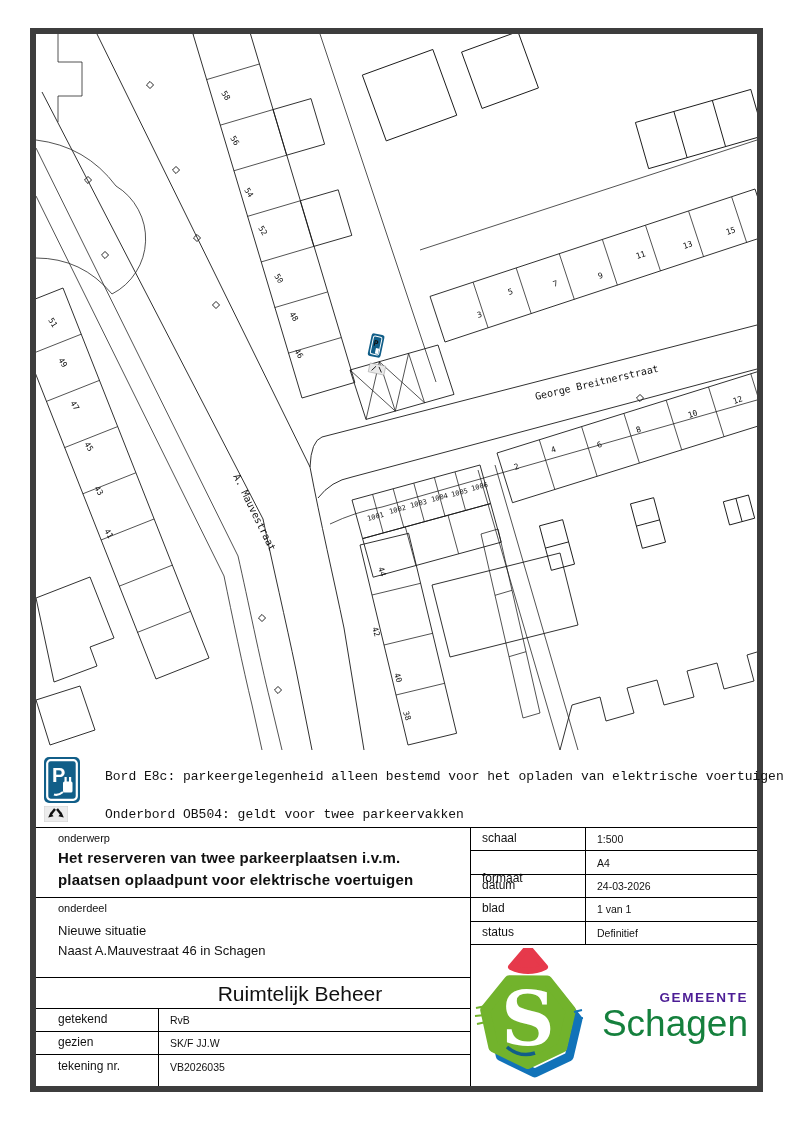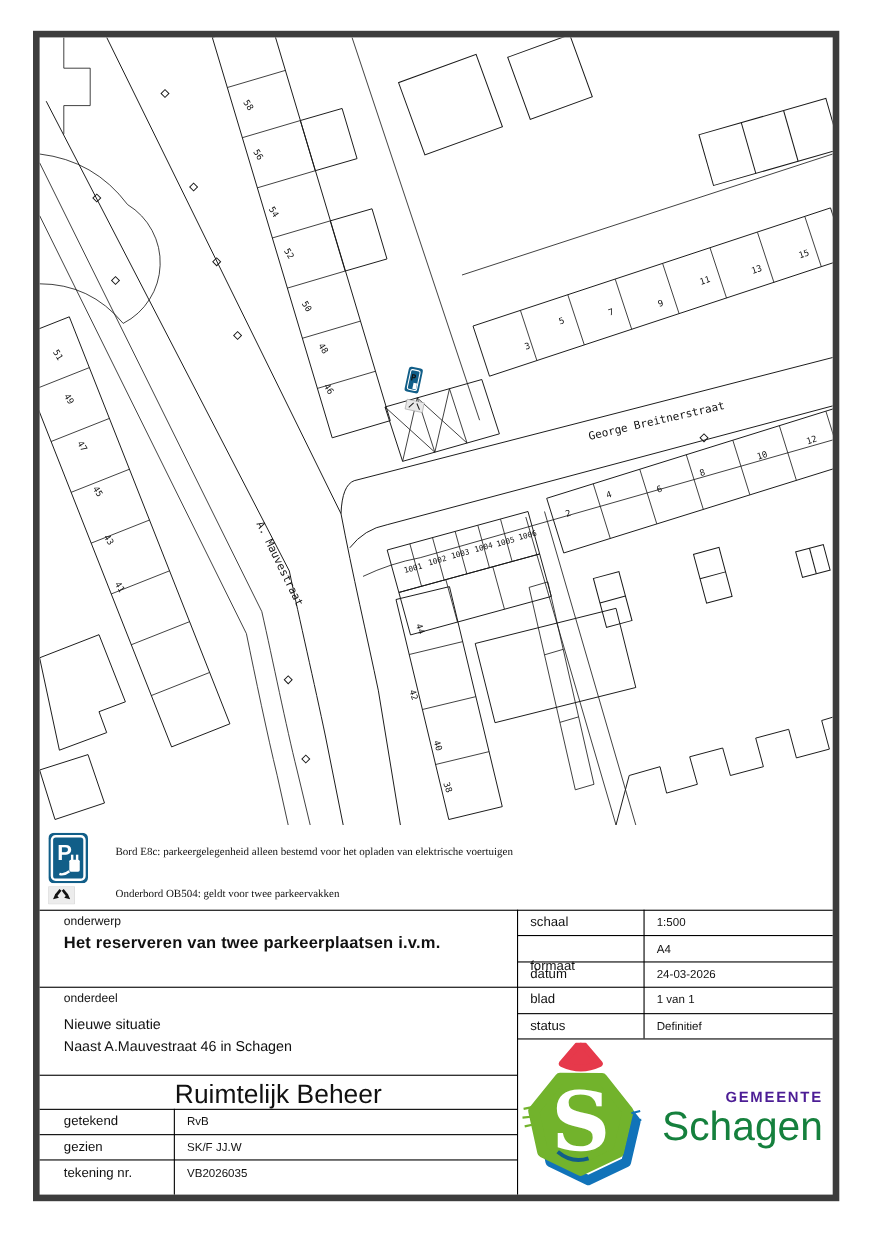--- a/index.html
+++ b/index.html
@@ -11,24 +11,24 @@
   #map{position:absolute;left:36px;top:34px;}
   #map path,#map line,#map rect.bld{fill:none;stroke:#1a1a1a;stroke-width:0.9;}
   #map .thin{stroke-width:0.75;}
   #map text{font-family:"DejaVu Sans Mono",monospace;fill:#111;}
   .hl,.vl{position:absolute;background:#000;}
   .hl{height:1px;} .vl{width:1px;}
   .t{position:absolute;white-space:nowrap;}
   .small{font-size:11px;}
   .boldline{font-size:15px;font-weight:bold;letter-spacing:0.2px;}
   .midline{font-size:13px;}
-  .dept{font-size:24px;text-align:center;}
+  .dept{font-size:21px;text-align:center;padding-left:47px;}
   .fldlbl{font-size:12px;}
   .fldval{font-size:10.5px;}
-  .legend-text{position:absolute;font-family:Liberation Serif, serif;font-size:10px;}
+  .legend-text{position:absolute;font-family:Liberation Mono, monospace;font-size:13px;}
   .gemeente{position:absolute;color:#4c1d95;font-weight:bold;font-size:13.5px;
             letter-spacing:1.6px;text-align:right;}
   .schagen{position:absolute;color:#15803d;font-size:37px;text-align:right;}
 </style>
 </head>
 <body>
 
 <div class="page">
   <div class="frame"></div>
 
@@ -234,20 +234,21 @@
   <div class="vl" style="left:158px;top:1008px;height:78px;"></div>
   <div class="hl" style="left:470px;top:850px;width:287px;"></div>
   <div class="hl" style="left:470px;top:874px;width:287px;"></div>
   <div class="hl" style="left:470px;top:897px;width:287px;"></div>
   <div class="hl" style="left:470px;top:921px;width:287px;"></div>
   <div class="hl" style="left:470px;top:944px;width:287px;"></div>
   <div class="vl" style="left:585px;top:827px;height:117px;"></div>
 
   <div class="t small" style="left:58px;top:832px;">onderwerp</div>
   <div class="t boldline" style="left:58px;top:849px;">Het reserveren van twee parkeerplaatsen i.v.m.</div>
+  <div class="t boldline" style="left:58px;top:871px;">plaatsen oplaadpunt voor elektrische voertuigen</div>
   <div class="t small" style="left:58px;top:902px;">onderdeel</div>
   <div class="t midline" style="left:58px;top:923px;">Nieuwe situatie</div>
   <div class="t midline" style="left:58px;top:943px;">Naast A.Mauvestraat 46 in Schagen</div>
   <div class="t dept" style="left:36px;top:982px;width:434px;">Ruimtelijk Beheer</div>
 
   <div class="t fldlbl" style="left:58px;top:1012px;">getekend</div>
   <div class="t fldval" style="left:170px;top:1014px;">RvB</div>
   <div class="t fldlbl" style="left:58px;top:1035px;">gezien</div>
   <div class="t fldval" style="left:170px;top:1037px;">SK/F JJ.W</div>
   <div class="t fldlbl" style="left:58px;top:1059px;">tekening nr.</div>

